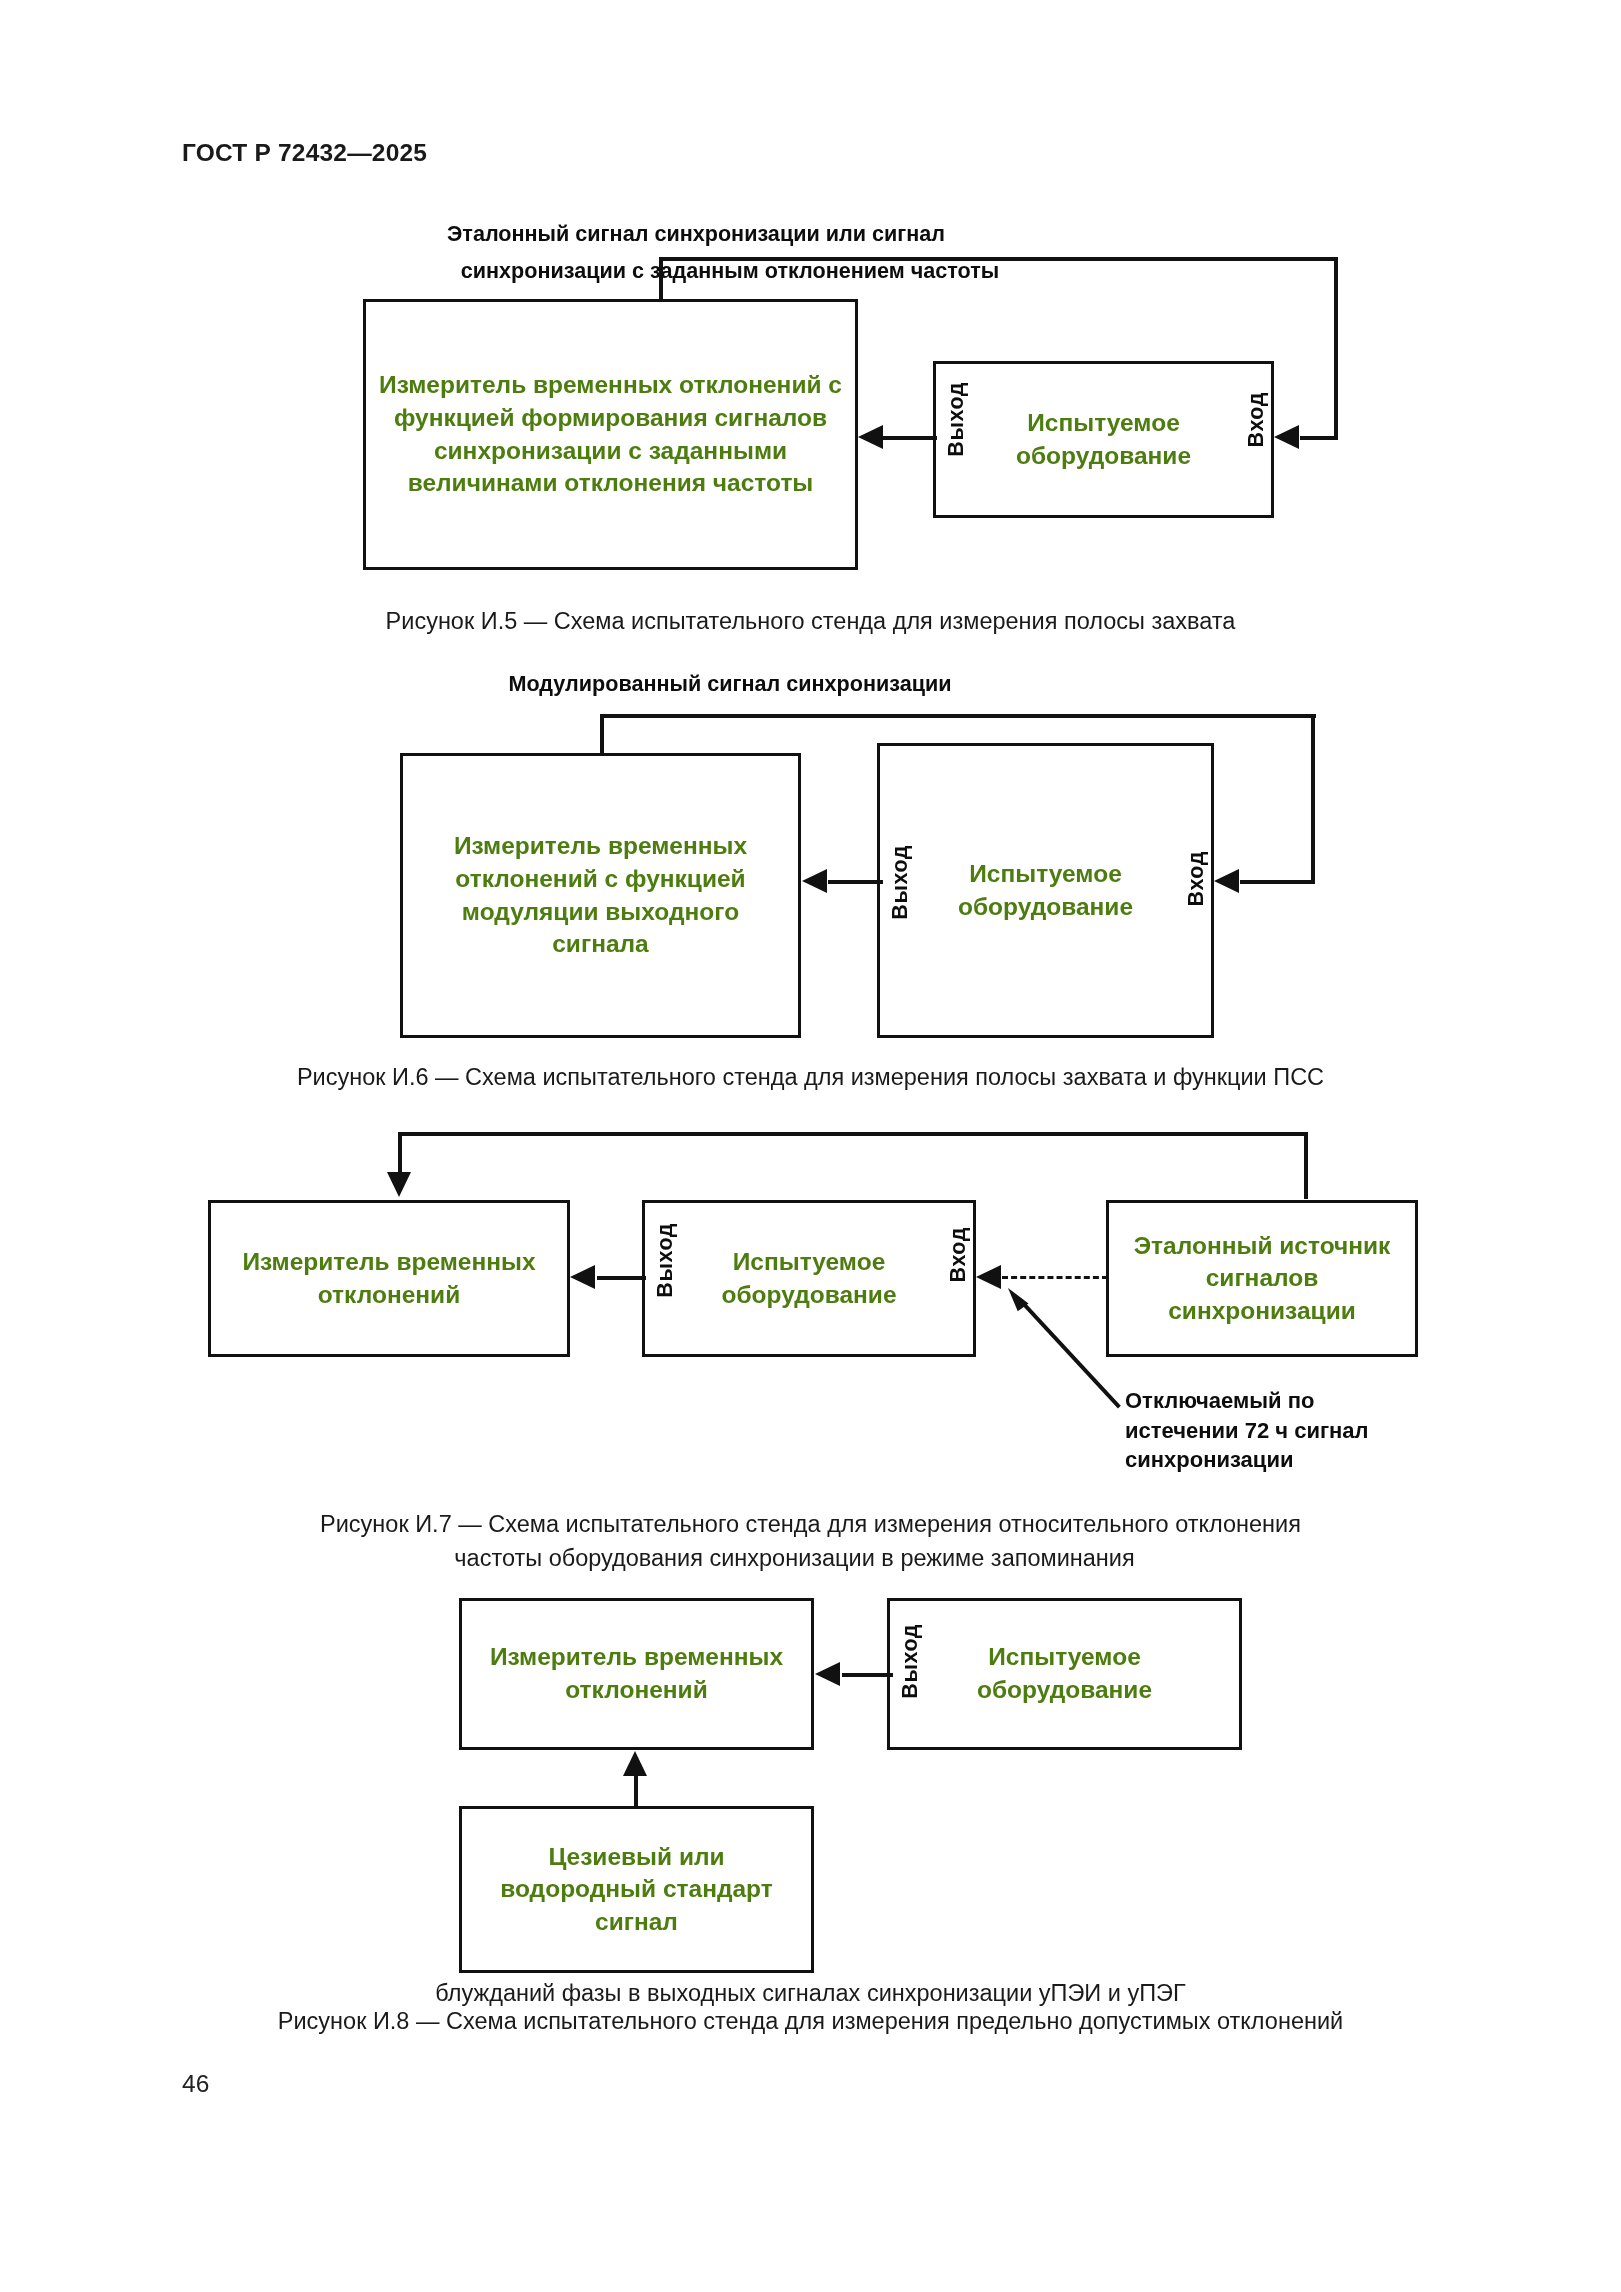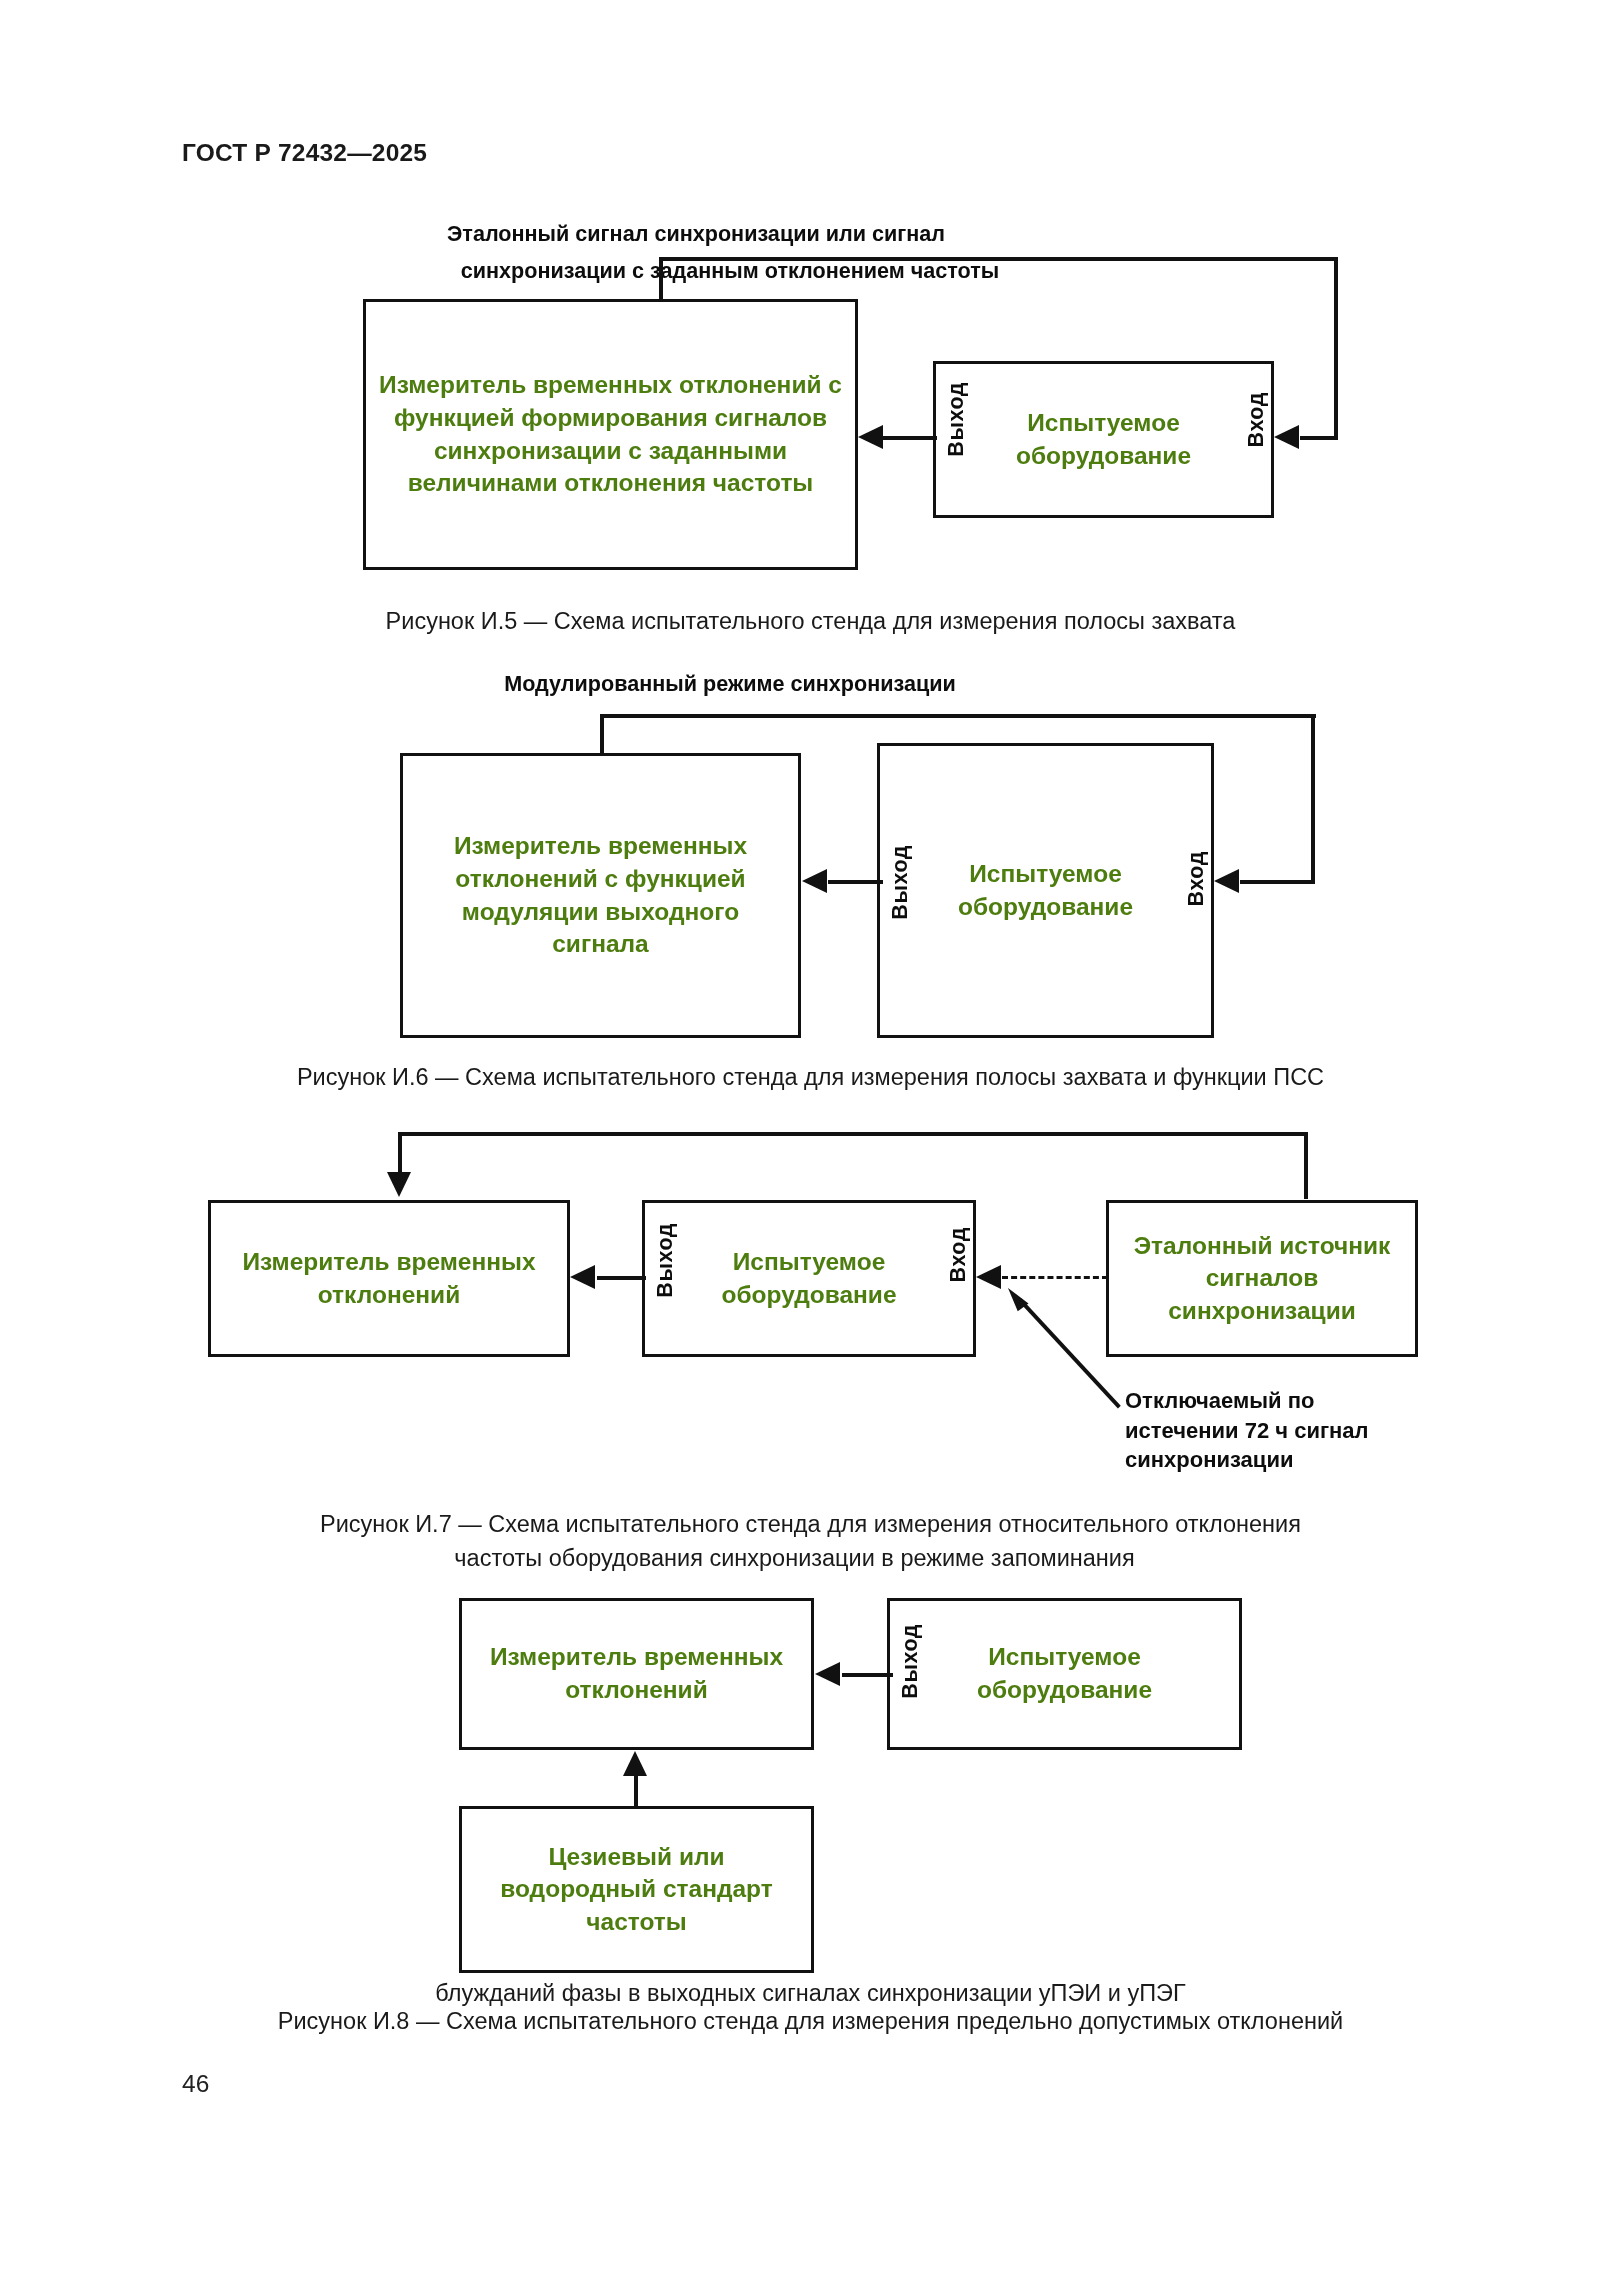--- a/index.html
+++ b/index.html
@@ -164,21 +164,21 @@
     <div class="arrow left" style="left:858px; top:425px;"></div>
 
     <div class="ln-h" style="left:1300px; top:436px; width:38px;"></div>
     <div class="arrow left" style="left:1274px; top:425px;"></div>
 
     <div class="caption" style="left:182px; top:605px; width:1257px;">Рисунок И.5 — Схема испытательного стенда для измерения полосы захвата</div>
   </div>
 
   <div class="diagram" style="left:0; top:0; width:1621px; height:1098px;">
 
-    <div class="sig-label" style="left:730px; top:671px; transform:translateX(-50%);">Модулированный режиме синхронизации</div>
+    <div class="sig-label" style="left:730px; top:671px; transform:translateX(-50%);">Модулированный сигнал синхронизации</div>
 
     <div class="ln-v" style="left:1311px; top:714px; height:169px;"></div>
     <div class="ln-h" style="left:600px; top:714px; width:716px;"></div>
     <div class="ln-v" style="left:600px; top:714px; height:41px;"></div>
 
     <div class="dg-box" style="left:400px; top:753px; width:401px; height:285px; font-size:24.5px;">
       <span class="inner">Измеритель временных отклонений с функцией модуляции выходного сигнала</span>
     </div>
 
     <div class="dg-box" style="left:877px; top:743px; width:337px; height:295px; font-size:24.5px;">
@@ -245,21 +245,21 @@
     <div class="dg-box" style="left:887px; top:1598px; width:355px; height:152px; font-size:24.5px;">
       <span class="inner">Испытуемое оборудование</span>
     </div>
 
     <div class="port" style="left:897px; top:1624px;">Выход</div>
 
     <div class="ln-h" style="left:842px; top:1673px; width:51px;"></div>
     <div class="arrow left" style="left:815px; top:1662px;"></div>
 
     <div class="dg-box" style="left:459px; top:1806px; width:355px; height:167px; font-size:24.5px;">
-      <span class="inner">Цезиевый или водородный стандарт частоты</span>
+      <span class="inner">Цезиевый или водородный стандарт сигнал</span>
     </div>
 
     <div class="ln-v" style="left:634px; top:1774px; height:35px;"></div>
     <div class="arrow up" style="left:623px; top:1751px;"></div>
 
     <div class="caption" style="left:182px; top:2005px; width:1257px;">Рисунок И.8 — Схема испытательного стенда для измерения предельно допустимых отклонений</div>
     <div class="caption" style="left:182px; top:1977px; width:1257px;">блужданий фазы в выходных сигналах синхронизации уПЭИ и уПЭГ</div>
   </div>
 
   <div class="page-number">46</div>

